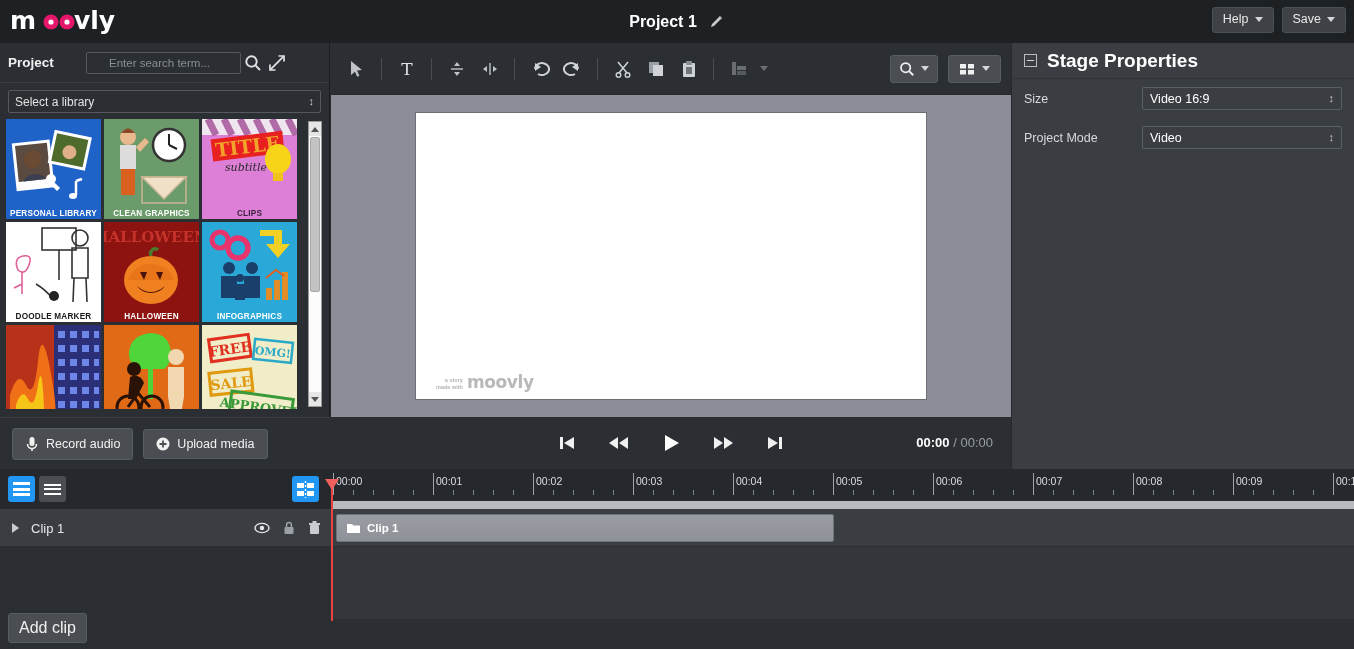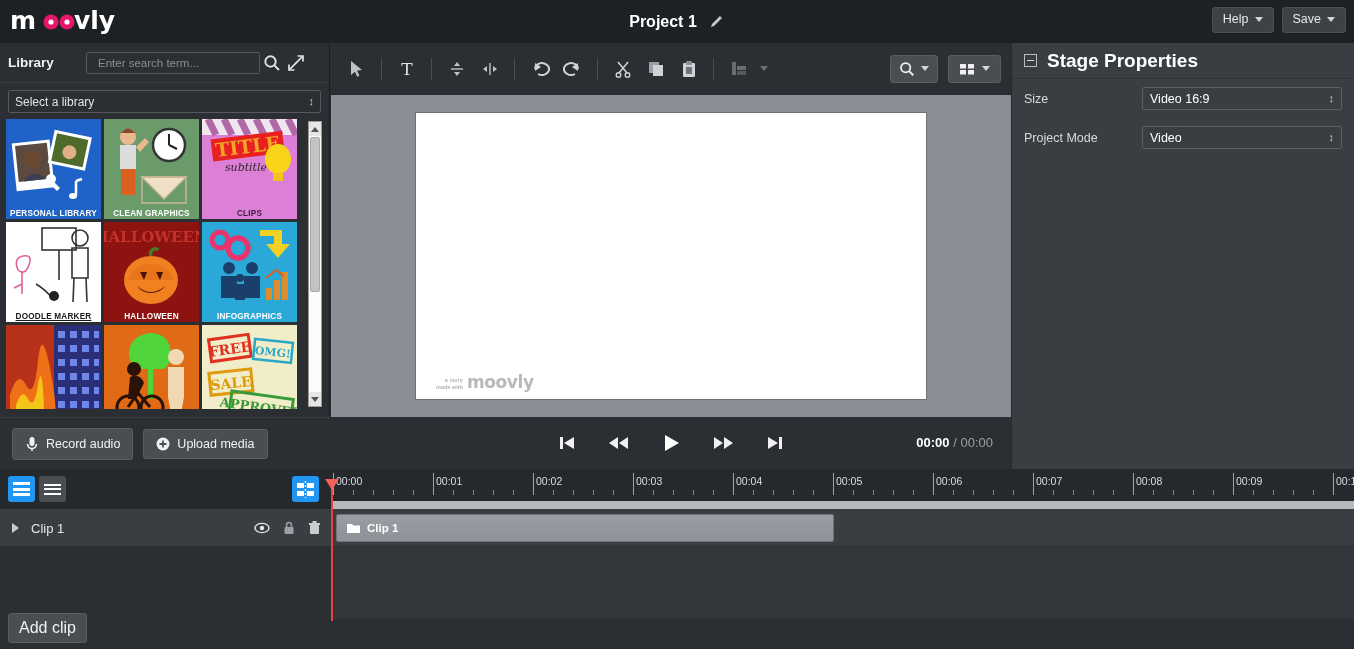--- a/index.html
+++ b/index.html
@@ -28,22 +28,22 @@
   .caret { width: 0; height: 0; border-left: 4px solid transparent; border-right: 4px solid transparent; border-top: 5px solid #d6d6d6; display: inline-block; }
 
   
   .library {
     position: absolute; left: 0; top: 43px; width: 330px; height: 426px;
     background: #2b2f33; border-right: 1px solid #1a1d20;
   }
   .lib-head { height: 40px; display: flex; align-items: center; padding: 0 8px; border-bottom: 1px solid #3a3e43; }
   .lib-title { font-size: 13.5px; font-weight: bold; color: #f0f0f0; width: 78px; }
   .lib-search {
-    width: 174px; height: 22px; background: #2b2f33; border: 1px solid #55595e;
-    color: #cfcfcf; font-size: 11.5px; padding: 0 11px; border-radius: 2px;
+    width: 155px; height: 22px; background: #2b2f33; border: 1px solid #55595e;
+    color: #cfcfcf; font-size: 11.5px; padding: 0 22px; border-radius: 2px;
     font-family: "Liberation Sans", sans-serif;
   }
   .lib-search::placeholder { color: #8a8f94; }
   .lib-ic { width: 24px; display: flex; justify-content: center; align-items: center; cursor: pointer; }
   .lib-sel-row { padding: 7px 8px 6px 8px; }
   .lib-select {
     width: 100%; height: 23px; background: #2b2f33; border: 1px solid #55595e; border-radius: 2px;
     color: #e2e2e2; font-size: 12px; display: flex; align-items: center; padding: 0 6px;
     justify-content: space-between; cursor: pointer;
   }
@@ -179,21 +179,21 @@
       </div>
       <div class="tbtn">
         <span>Save</span>
         <span class="caret"></span>
       </div>
     </div>
   </div>
 
   <div class="library">
     <div class="lib-head">
-      <span class="lib-title">Library</span>
+      <span class="lib-title">Project</span>
       <input class="lib-search" value="" placeholder="Enter search term..." style="">
       <span class="lib-ic">
         <svg width="18" height="18" viewBox="0 0 18 18">
             <circle cx="7.5" cy="7.5" r="5.2" stroke="#e2e2e2" stroke-width="1.9" fill="none"></circle>
             <line x1="11.4" y1="11.4" x2="16" y2="16" stroke="#e2e2e2" stroke-width="2"></line>
           </svg>
       </span>
       <span class="lib-ic">
         <svg width="18" height="18" viewBox="0 0 18 18">
             <path d="M10.5 2h5.5v5.5" stroke="#e2e2e2" stroke-width="1.7" fill="none"></path>
@@ -272,21 +272,21 @@
             <line x1="53" y1="28" x2="53" y2="58" stroke="#333" stroke-width="1.6"></line>
             <circle cx="74" cy="16" r="8" fill="none" stroke="#333" stroke-width="1.6"></circle>
             <path d="M66 26h16v30H66z" fill="none" stroke="#333" stroke-width="1.6"></path>
             <path d="M68 56l-1 24M80 56l1 24" stroke="#333" stroke-width="1.6"></path>
             <path d="M12 48q-5-12 5-14t6 9-11 5z" fill="none" stroke="#e0609a" stroke-width="1.6"></path>
             <path d="M16 50v22" stroke="#e0609a" stroke-width="1.6"></path>
               <path d="M16 62l-8 4" stroke="#e0609a" stroke-width="1.6"></path>
             <path d="M30 62q10 6 16 14" stroke="#333" stroke-width="1.6" fill="none"></path>
             <circle cx="48" cy="74" r="5" fill="#222"></circle>
           </svg>
-          <div class="cap" style="color:#1a1a1a;text-decoration:underline;">DOODLE MARKER</div>
+          <div class="cap" style="color:#1a1a1a;">DOODLE MARKER</div>
         </div>
 
         <div class="thumb" style="background:#8c1310;">
           <svg width="95" height="100" viewBox="0 0 95 100">
             <text x="47" y="20" font-family="DejaVu Serif, serif" font-size="15" font-weight="bold" fill="#c5322a" text-anchor="middle">HALLOWEEN</text>
             <ellipse cx="47" cy="58" rx="27" ry="24" fill="#f08020"></ellipse>
             <path d="M24 58q6-16 23-16t23 16" fill="#e8751a"></path>
             <path d="M47 34c-2-6 4-9 7-6" stroke="#4a7a2a" stroke-width="3.5" fill="none"></path>
             <polygon points="36,50 43,50 40,58" fill="#4a1208"></polygon>
             <polygon points="52,50 59,50 56,58" fill="#4a1208"></polygon>

